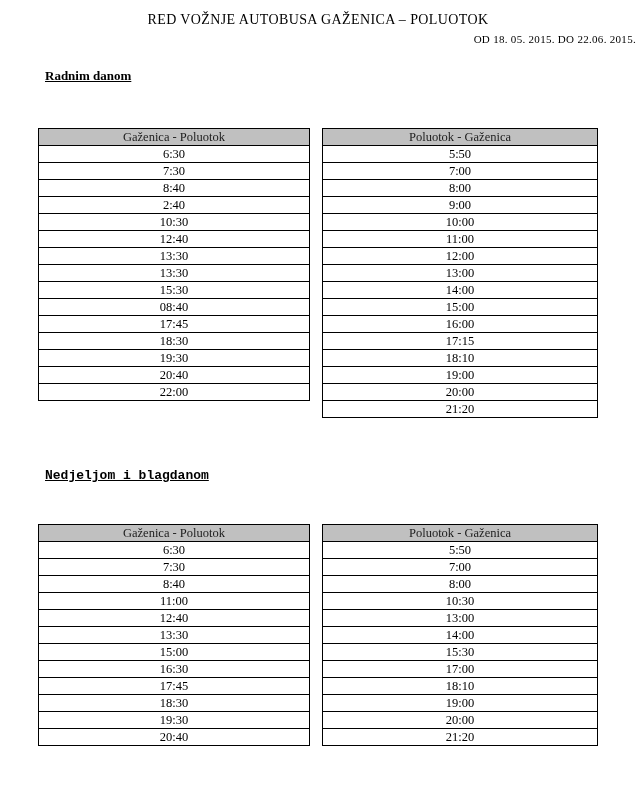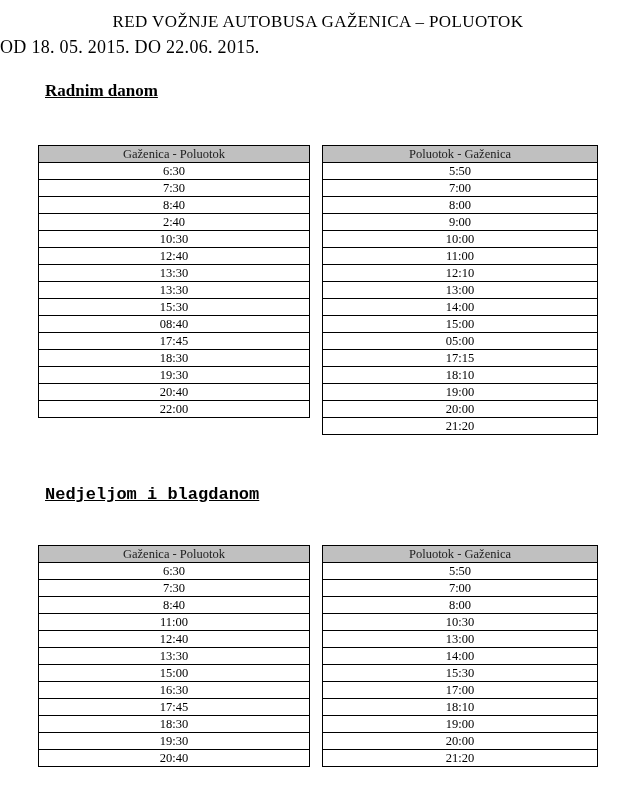--- a/index.html
+++ b/index.html
@@ -6,37 +6,37 @@
   body {
     width: 636px;
     height: 791px;
     background: #ffffff;
     color: #000000;
     font-family: "Liberation Serif", serif;
     overflow: hidden;
   }
   .doc-title {
     text-align: center;
-    font-size: 17px;
+    font-size: 14px;
     font-weight: normal;
     letter-spacing: 0.4px;
     margin: 0;
     padding-top: 12px;
   }
   .doc-subtitle {
-    text-align: left;
-    font-size: 18px;
+    text-align: right;
+    font-size: 11px;
     font-weight: normal;
     letter-spacing: 0.3px;
     margin: 0;
     padding-top: 5px;
   }
   .section { margin: 0 38px; }
   .section-heading {
-    font-size: 17px;
+    font-size: 13px;
     font-weight: bold;
     text-decoration: underline;
     margin: 0 0 0 7px;
   }
   .section-weekdays .section-heading { padding-top: 23px; }
   .section-sundays .section-heading { padding-top: 50px; font-family: Liberation Mono, monospace; }
   .tables {
     display: flex;
     align-items: flex-start;
     gap: 12px;
@@ -174,37 +174,37 @@
 
             <tr>
               <td>10:00</td>
             </tr>
 
             <tr>
               <td>11:00</td>
             </tr>
 
             <tr>
-              <td>12:10</td>
+              <td>12:00</td>
             </tr>
 
             <tr>
               <td>13:00</td>
             </tr>
 
             <tr>
               <td>14:00</td>
             </tr>
 
             <tr>
               <td>15:00</td>
             </tr>
 
             <tr>
-              <td>05:00</td>
+              <td>16:00</td>
             </tr>
 
             <tr>
               <td>17:15</td>
             </tr>
 
             <tr>
               <td>18:10</td>
             </tr>
 

